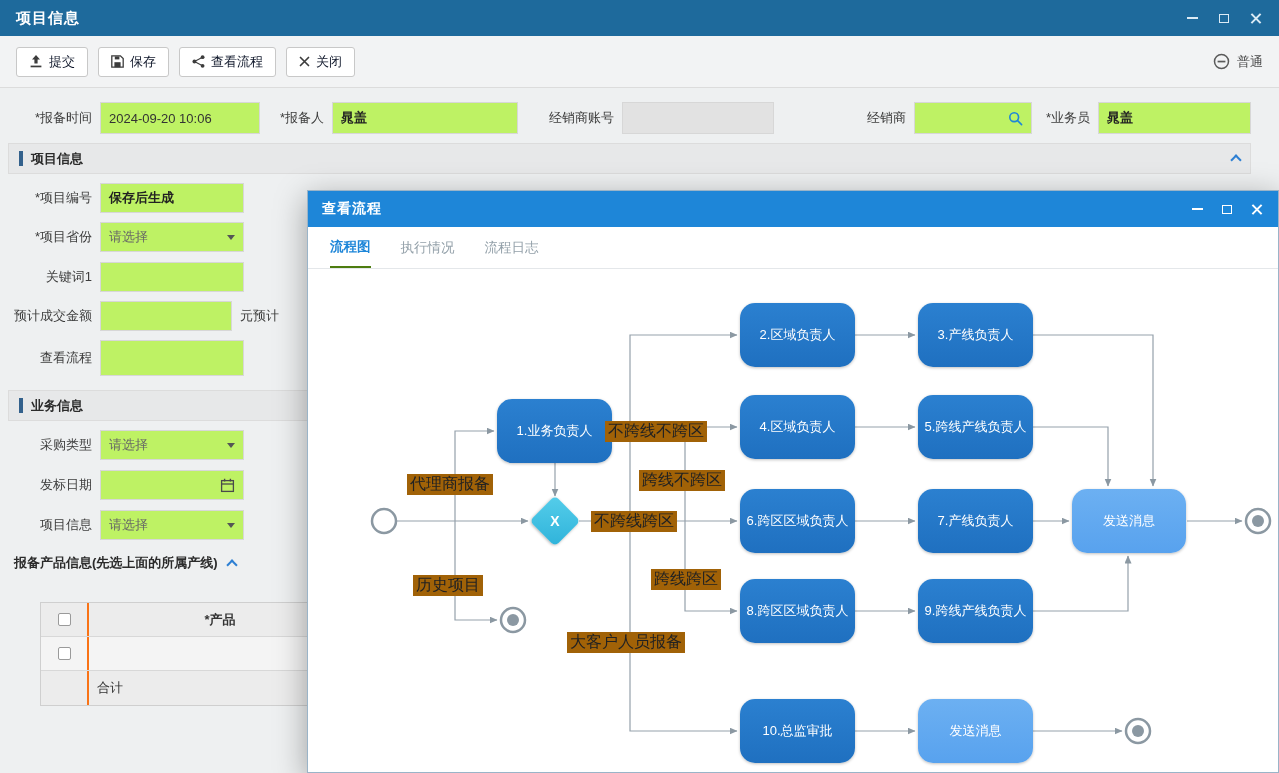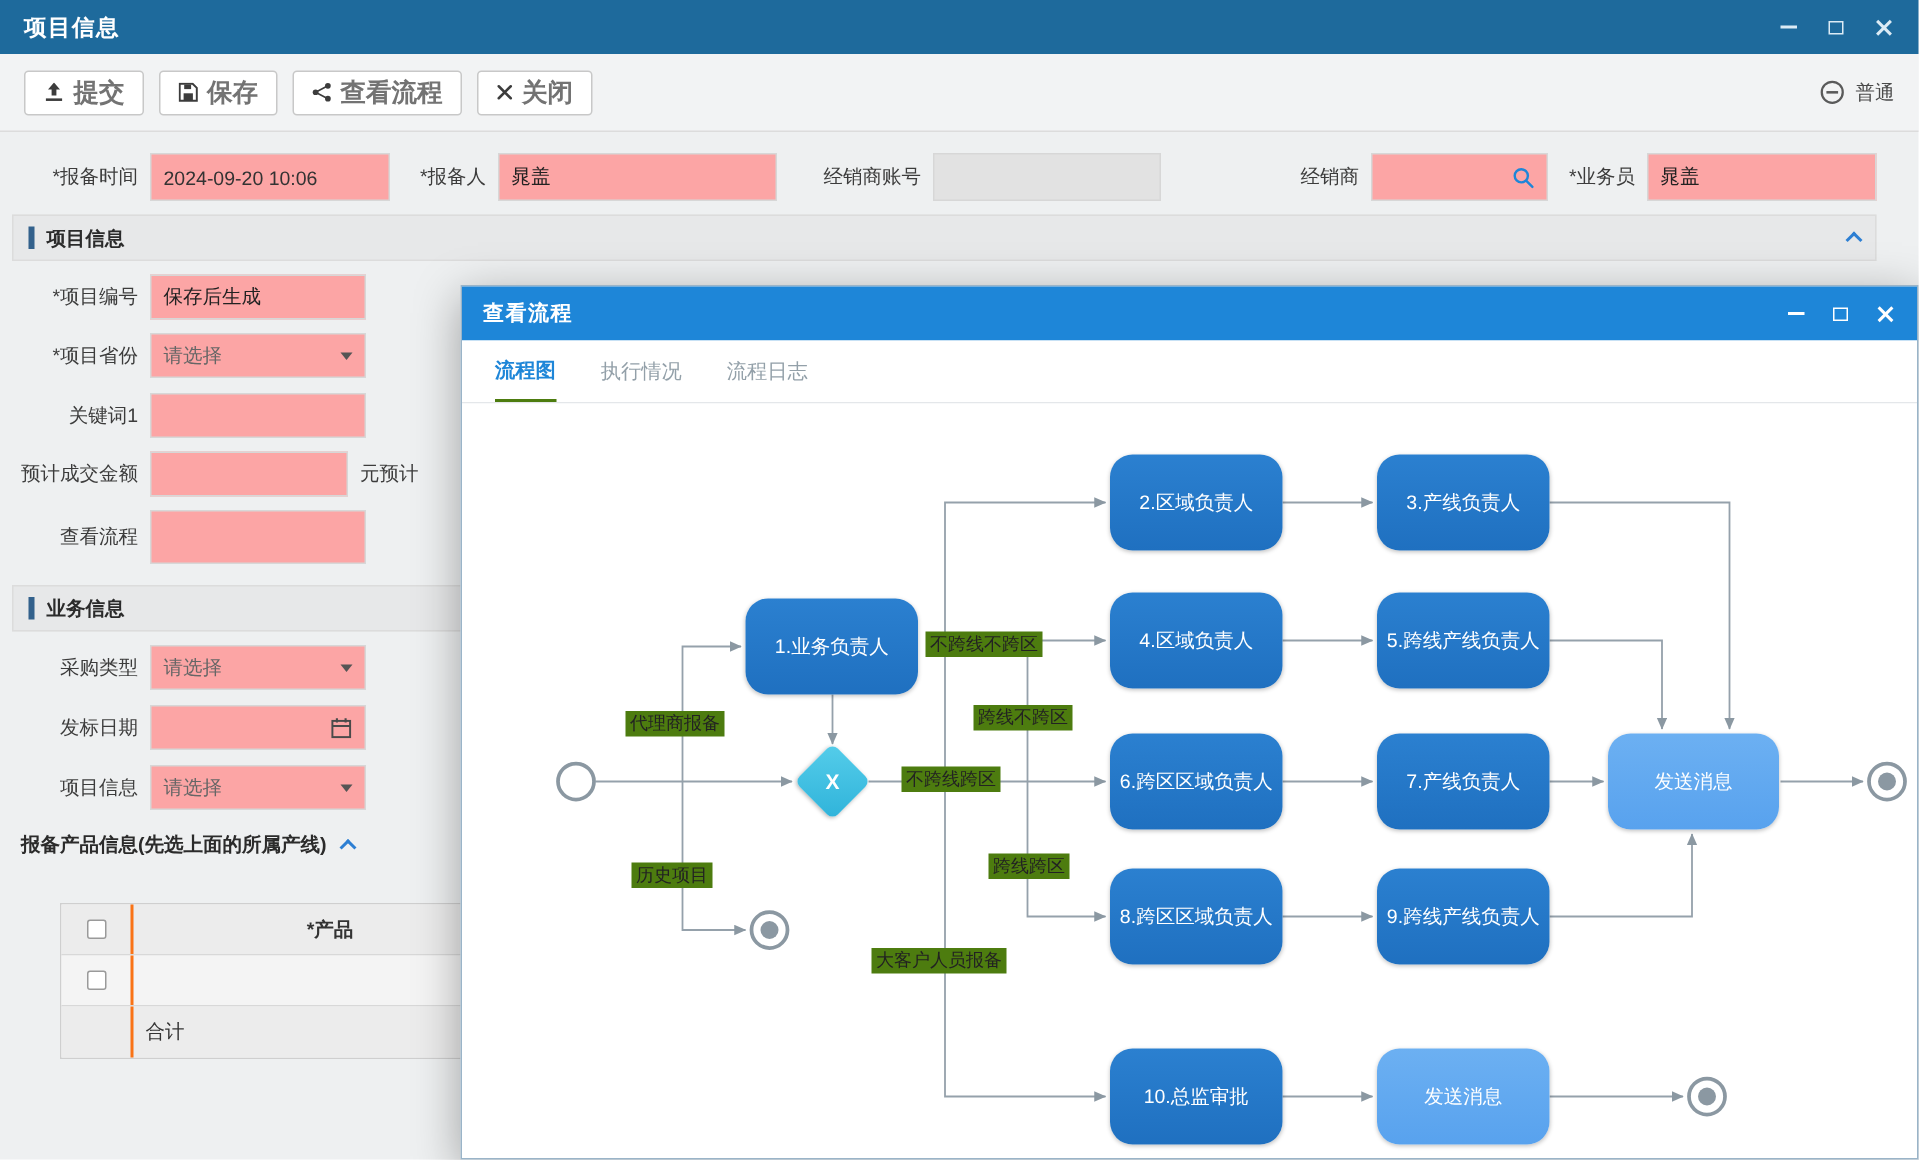--- a/index.html
+++ b/index.html
@@ -18,30 +18,30 @@
   .boxico{width:10px;height:9px;border:1.6px solid currentColor;}
   .x-icon{position:relative;width:11px;height:11px;}
   .x-icon::before,.x-icon::after{content:"";position:absolute;left:4.5px;top:-1px;width:2px;height:13px;background:currentColor;}
   .x-icon::before{transform:rotate(45deg);}
   .x-icon::after{transform:rotate(-45deg);}
 
   
   .toolbar{position:absolute;left:0;top:36px;width:1279px;height:52px;background:#f2f3f4;
            border-bottom:1px solid #dcdcdc;display:flex;align-items:center;padding:0 16px;gap:10px;}
   .tb-btn{height:30px;background:#fff;border:1px solid #c8c8c8;border-radius:3px;
-          display:inline-flex;align-items:center;gap:6px;padding:0 12px;font-size:17px;color:#737373;
-          font-family:inherit;cursor:pointer;font-weight:bold;}
+          display:inline-flex;align-items:center;gap:6px;padding:0 12px;font-size:13px;color:#0f172a;
+          font-family:inherit;cursor:pointer;}
   .toolbar-right{margin-left:auto;display:flex;align-items:center;gap:7px;color:#4a4a4a;cursor:pointer;}
 
   
   .flabel{text-align:right;padding-right:8px;color:#3c3c3c;white-space:nowrap;flex:none;}
-  .ffield{height:32px;background:#fca5a5;border:1px solid #d7d7d7;display:flex;align-items:center;
+  .ffield{height:32px;background:#bef264;border:1px solid #d7d7d7;display:flex;align-items:center;
           padding:0 8px;color:#333;flex:none;position:relative;}
   .ffield.disabled{background:#e2e2e2;}
-  .bold{font-weight:normal;color:#222;}
+  .bold{font-weight:bold;color:#222;}
   .placeholder{color:#666;}
   .top-row{position:absolute;left:8px;top:102px;width:1243px;height:32px;display:flex;align-items:center;}
   .frow{position:absolute;left:8px;display:flex;align-items:center;height:30px;}
   .frow .flabel{width:92px;}
   .frow .ffield{height:30px;width:144px;}
   .caret{width:0;height:0;border-left:4px solid transparent;border-right:4px solid transparent;
          border-top:5px solid #555;margin-left:auto;}
   .suffix{margin-left:8px;color:#3c3c3c;}
   .partial-label{color:#3c3c3c;}
   .section-hd{position:absolute;left:8px;width:1243px;height:31px;background:#e7e8e9;
@@ -82,21 +82,21 @@
   .flow-svg{position:absolute;left:0;top:0;}
   .edge{fill:none;stroke:#95a1ab;stroke-width:1.2;marker-end:url(#arr);}
   .fnode{position:absolute;width:115px;height:64px;border-radius:15px;color:#fff;font-size:13px;
          display:flex;align-items:center;justify-content:center;white-space:nowrap;
          background:linear-gradient(180deg,#2b80d0,#1f70c0);box-shadow:0 1px 3px rgba(0,0,0,.25);}
   .fnode.light{background:linear-gradient(180deg,#6cb0f2,#58a2ee);}
   .gateway{position:absolute;width:36px;height:36px;border-radius:5px;transform:rotate(45deg);
            background:linear-gradient(135deg,#55cdea,#2fb3da);box-shadow:0 1px 3px rgba(0,0,0,.3);}
   .gateway-x{position:absolute;width:36px;height:36px;display:flex;align-items:center;justify-content:center;
              color:#fff;font-weight:bold;font-size:14px;}
-  .elabel{position:absolute;transform:translateX(-50%);font-size:12px;color:#222;background:#4d7c0f;
+  .elabel{position:absolute;transform:translateX(-50%);font-size:16px;color:#222;background:#a16207;
           padding:0 3px;white-space:nowrap;}
 </style>
 </head>
 <body>
 
 <div class="titlebar">
   <span class="titlebar-text">项目信息</span>
   <div class="win-controls">
     <span class="wc">
         <span class="bar"></span>

